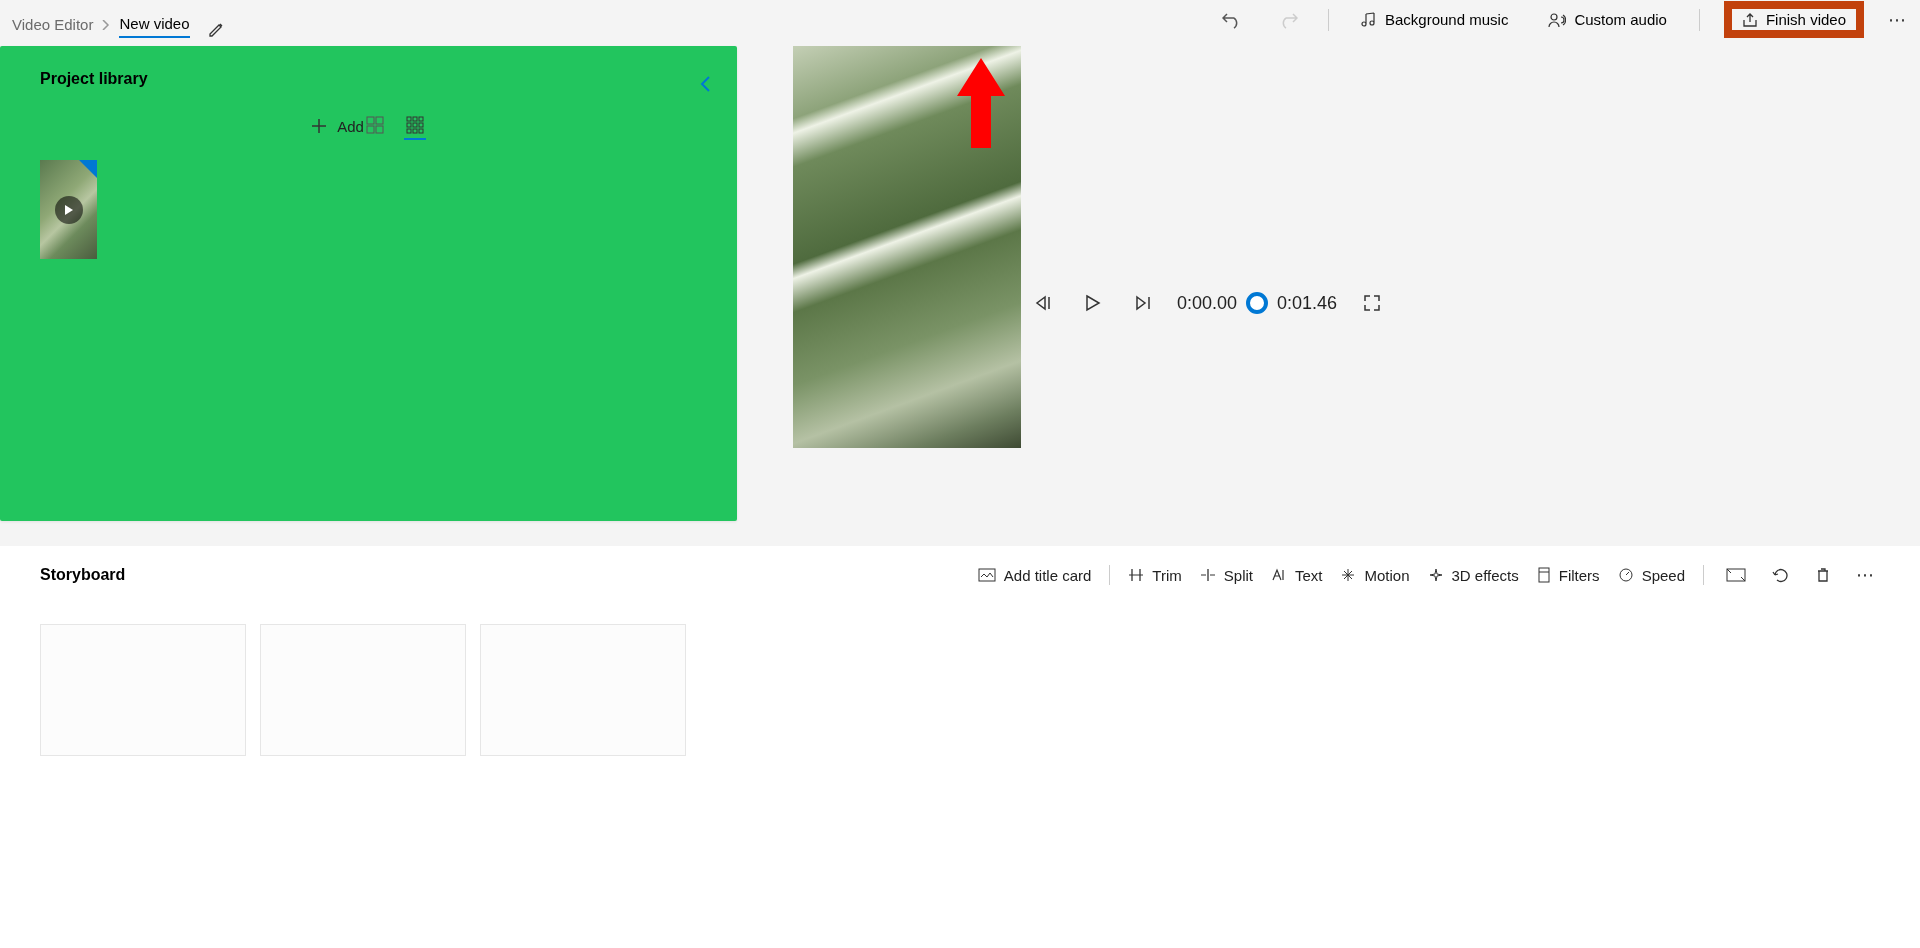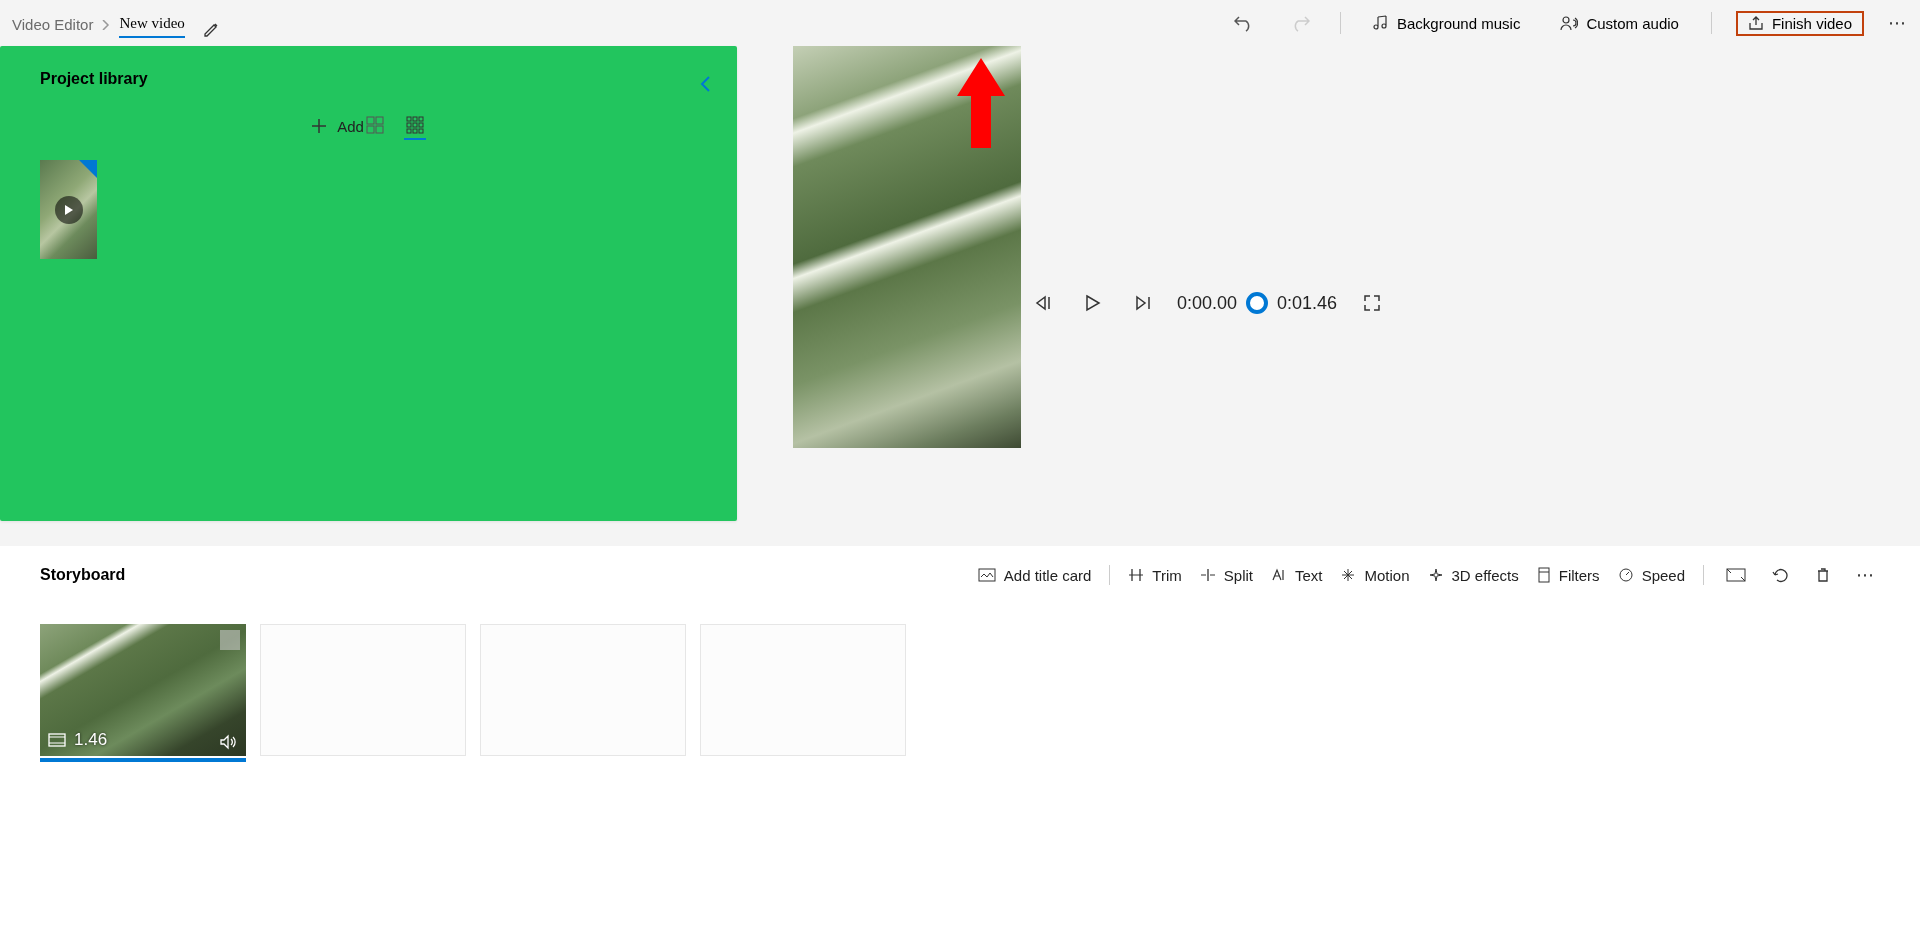--- a/index.html
+++ b/index.html
@@ -1,29 +1,29 @@
 <!DOCTYPE html>
 <html><head>
 <meta charset="utf-8">
 <style>
 * { margin: 0; padding: 0; box-sizing: border-box; font-family: "Segoe UI", Arial, sans-serif; }
 body { background: #f4f4f4; width: 1920px; height: 948px; overflow: hidden; }
 
 
 .topbar { height: 46px; display: flex; align-items: flex-end; padding: 8px 12px; }
 .breadcrumb { display: flex; align-items: center; gap: 8px; color: #6b6b6b; font-size: 15px; }
-.breadcrumb .current { color: #000; border-bottom: 2px solid #0078d4; padding-bottom: 4px; margin-top: 4px; font-family: Liberation Serif, serif; }
+.breadcrumb .current { color: #000; border-bottom: 2px solid #0078d4; padding-bottom: 4px; margin-top: 4px; }
 .edit-name { margin-left: 18px; color: #333; }
 .spacer { flex: 1; }
 .top-actions { display: flex; align-items: center; gap: 24px; }
 .top-btn { display: flex; align-items: center; gap: 8px; color: #000000; font-size: 15px; cursor: pointer; padding: 4px 8px; }
 .divider { width: 1px; height: 22px; background: #ccc; }
 .icon-only { color: #555; padding: 6px; cursor: pointer; }
 .icon-only.disabled { color: #bdbdbd; cursor: default; }
-.finish-highlight { border: 2px solid #c2410c; padding: 2px 10px; }
+.finish-highlight { border: 8px solid #c2410c; padding: 2px 10px; }
 .more-dots { font-size: 18px; letter-spacing: 2px; color: #333; }
 
 
 .main { display: flex; gap: 56px; padding: 0 0 0 0; height: 500px; }
 .project-panel { background: #22c55e; width: 737px; height: 475px; box-shadow: 0 1px 3px rgba(0,0,0,0.08); border-radius: 2px; padding: 24px 40px; position: relative; margin-top: 0; }
 .project-panel h2 { font-size: 16px; font-weight: 600; margin-bottom: 24px; }
 .collapse-chevron { position: absolute; top: 28px; right: 24px; color: #0078d4; }
 .add-row { display: flex; align-items: center; justify-content: center; margin-bottom: 20px; }
 .add-btn { display: flex; align-items: center; gap: 10px; font-size: 15px; color: #222; cursor: pointer; }
 .view-toggles { display: flex; gap: 18px; }
@@ -302,37 +302,17 @@
       <span class="sb-icon-btn">
         <svg width="14" height="16" viewBox="0 0 14 16">
             <path d="M2 4 H12 M3 4 V14 H11 V4 M5 2 H9 V4" stroke="#333" fill="none" stroke-width="1.3"></path>
           </svg>
       </span>
       <span class="more-dots sb-icon-btn">⋯</span>
     </div>
   </div>
 
   <div class="sb-clips">
-    <div class="clip filled">
-      <div class="clip-img"></div>
-      <div class="corner-icon"></div>
-      <div class="bottom-info">
-        <span>
-          <svg width="18" height="14" viewBox="0 0 18 14">
-              <rect x="1" y="1" width="16" height="12" stroke="#fff" fill="none" stroke-width="1.3"></rect>
-              <line x1="1" y1="4" x2="17" y2="4" stroke="#fff"></line>
-              <line x1="1" y1="10" x2="17" y2="10" stroke="#fff"></line>
-            </svg>
-        </span>
-        <span>1.46</span>
-      </div>
-      <span class="sound-icon">
-        <svg width="18" height="16" viewBox="0 0 18 16">
-            <path d="M1 6 H4 L8 2 V14 L4 10 H1 Z M11 5 A4 4 0 0 1 11 11 M13 3 A7 7 0 0 1 13 13" stroke="#fff" fill="none" stroke-width="1.3"></path>
-          </svg>
-      </span>
-      <div class="underline"></div>
-    </div>
     <div class="clip"></div>
     <div class="clip"></div>
     <div class="clip"></div>
   </div>
 </div>
 
 </body></html>

